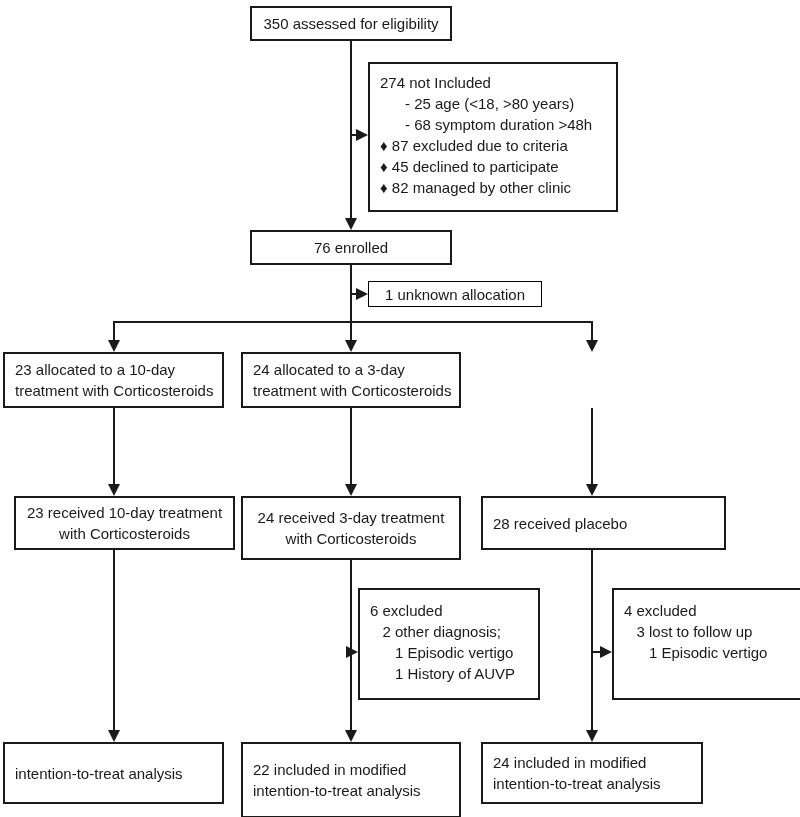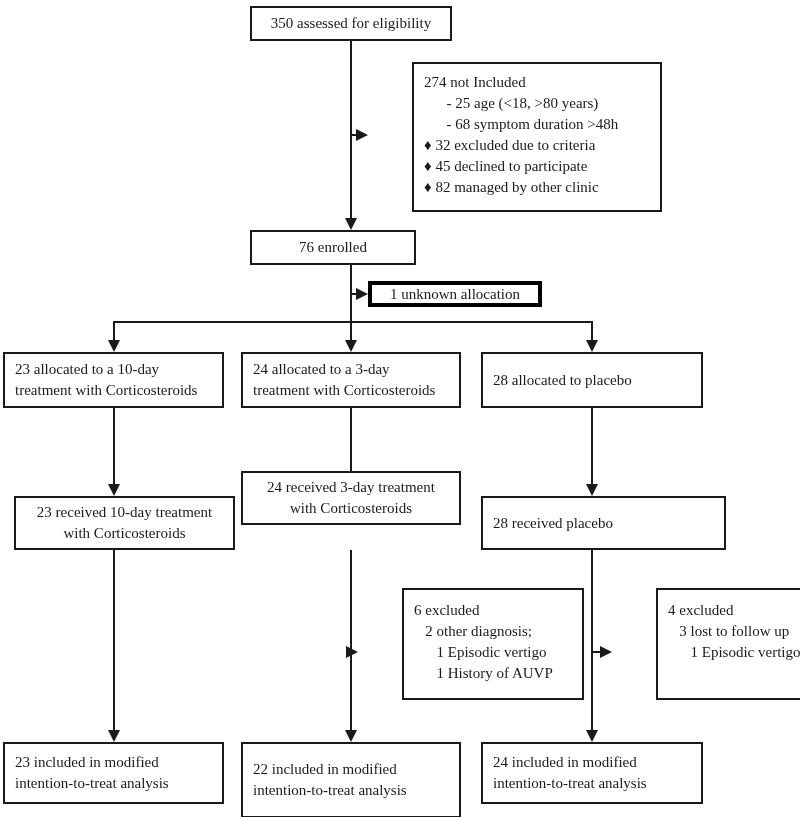--- a/index.html
+++ b/index.html
@@ -4,39 +4,39 @@
 <style>
   :root{
     --ink:#1a1a1a;
     --bg:#ffffff;
   }
   html,body{margin:0;padding:0;background:var(--bg);}
   .canvas{
     position:relative;
     width:800px;height:817px;
     background:var(--bg);
-    font-family:Liberation Serif, serif;
+    font-family:Liberation Sans, sans-serif;
     color:var(--ink);
     overflow:hidden;
   }
   .box{
     position:absolute;
     box-sizing:border-box;
     border:2px solid var(--ink);
     background:var(--bg);
     display:flex;
     flex-direction:column;
     justify-content:center;
     font-size:15px;
     line-height:21px;
   }
   .box.center{align-items:center;text-align:center;}
   .box.left{align-items:flex-start;padding-left:10px;padding-right:4px;}
-  .box.top{justify-content:flex-start;padding-top:8px;margin-left:44px;}
-  .box.thin{border:4px solid #000000;}
+  .box.top{justify-content:flex-start;padding-top:8px;}
+  .box.thin{border:1px solid #000000;}
   .line{white-space:pre;}
   .vline,.hline{position:absolute;background:var(--ink);}
   .vline{width:2px;}
   .hline{height:2px;}
   .arrow-down{
     position:absolute;width:0;height:0;
     border-left:6px solid transparent;
     border-right:6px solid transparent;
     border-top:12px solid var(--ink);
   }
@@ -89,53 +89,50 @@
   <div class="arrow-right" style="left:600px;top:646px"></div>
 
   <div class="box center" style="left:250px;top:6px;width:202px;height:35px">
     <div class="line">350 assessed for eligibility</div>
   </div>
 
   <div class="box left top" style="left:368px;top:62px;width:250px;height:150px">
     <div class="line">274 not Included</div>
     <div class="line">      - 25 age (&lt;18, &gt;80 years)</div>
     <div class="line">      - 68 symptom duration &gt;48h</div>
-    <div class="line">♦ 32 excluded due to criteria</div>
+    <div class="line">♦ 87 excluded due to criteria</div>
     <div class="line">♦ 45 declined to participate</div>
     <div class="line">♦ 82 managed by other clinic</div>
   </div>
 
-  <div class="box center" style="left:250px;top:230px;width:166px;height:35px">
+  <div class="box center" style="left:250px;top:230px;width:202px;height:35px">
     <div class="line">76 enrolled</div>
   </div>
 
   <div class="box center thin" style="left:368px;top:281px;width:174px;height:26px">
     <div class="line">1 unknown allocation</div>
   </div>
 
   <div class="box left" style="left:3px;top:352px;width:221px;height:56px">
     <div class="line">23 allocated to a 10-day</div>
     <div class="line">treatment with Corticosteroids</div>
   </div>
 
   <div class="box left" style="left:241px;top:352px;width:220px;height:56px">
     <div class="line">24 allocated to a 3-day</div>
     <div class="line">treatment with Corticosteroids</div>
   </div>
 
-  <div class="box left" style="left:481px;top:352px;width:222px;height:56px">
-    <div class="line">28 allocated to placebo</div>
-  </div>
 
   <div class="box center" style="left:14px;top:496px;width:221px;height:54px">
     <div class="line">23 received 10-day treatment</div>
     <div class="line">with Corticosteroids</div>
   </div>
 
-  <div class="box center" style="left:241px;top:471px;width:220px;height:54px">
+  <div class="box center" style="left:241px;top:496px;width:220px;height:64px">
     <div class="line">24 received 3-day treatment</div>
     <div class="line">with Corticosteroids</div>
   </div>
 
   <div class="box left" style="left:481px;top:496px;width:245px;height:54px">
     <div class="line">28 received placebo</div>
   </div>
 
   <div class="box left top" style="left:358px;top:588px;width:182px;height:112px;padding-top:10px">
     <div class="line">6 excluded</div>
@@ -144,21 +141,20 @@
     <div class="line">      1 History of AUVP</div>
   </div>
 
   <div class="box left top" style="left:612px;top:588px;width:196px;height:112px;padding-top:10px">
     <div class="line">4 excluded</div>
     <div class="line">   3 lost to follow up</div>
     <div class="line">      1 Episodic vertigo</div>
   </div>
 
   <div class="box left" style="left:3px;top:742px;width:221px;height:62px">
-    <div class="line">23 included in modified</div>
     <div class="line">intention-to-treat analysis</div>
   </div>
 
   <div class="box left" style="left:241px;top:742px;width:220px;height:76px">
     <div class="line">22 included in modified</div>
     <div class="line">intention-to-treat analysis</div>
   </div>
 
   <div class="box left" style="left:481px;top:742px;width:222px;height:62px">
     <div class="line">24 included in modified</div>

